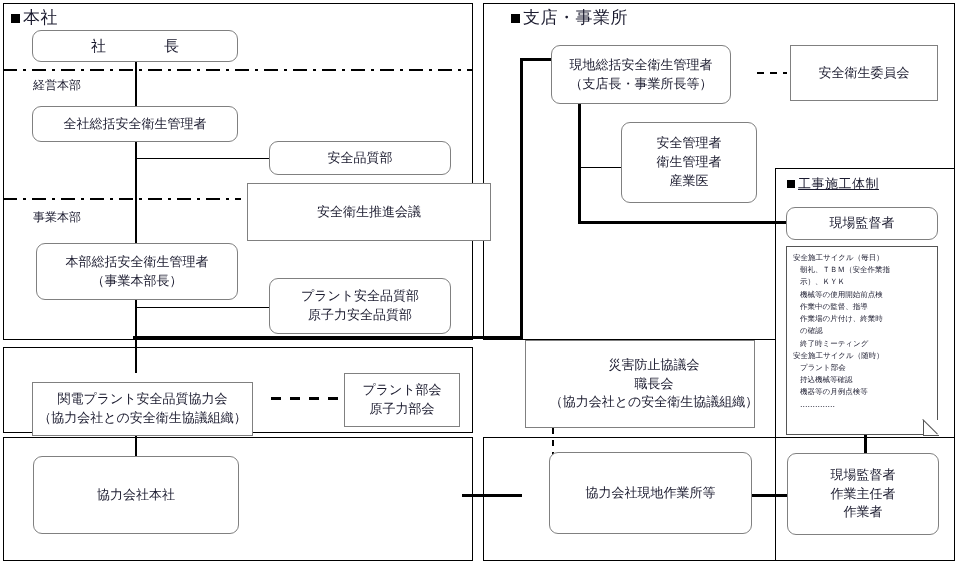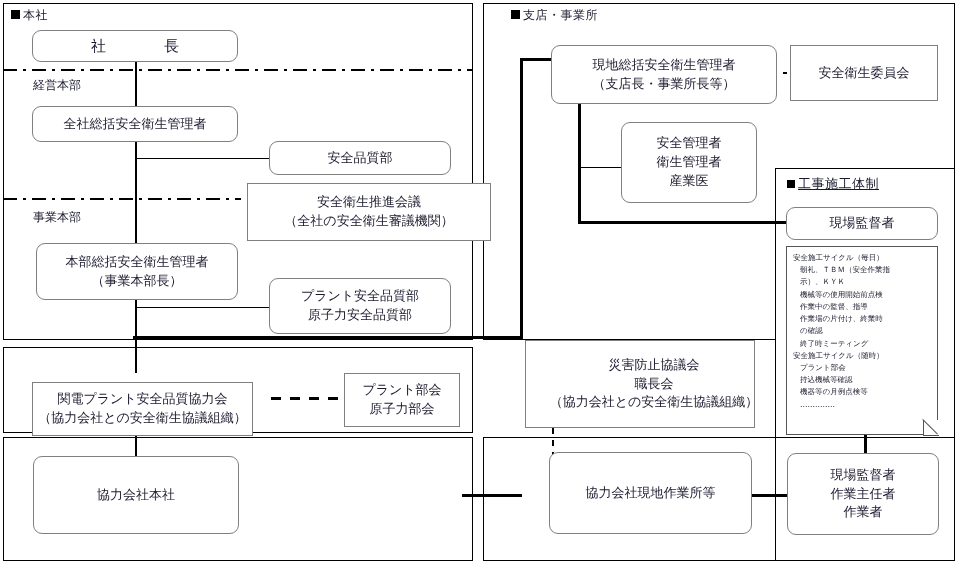--- a/index.html
+++ b/index.html
@@ -18,21 +18,21 @@
 
   
   .panel{
     position:absolute;
     box-sizing:border-box;
     border:1px solid #000;
     background:transparent;
   }
   .panel-title{
     position:absolute;
-    font-size:12px;
+    font-size:17px;
     line-height:1;
     letter-spacing:0.5px;
     color:#1a1a2e;
     white-space:nowrap;
   }
   .panel-title .sq{
     display:inline-block;
     width:9px;height:9px;
     background:#000;
     margin-right:3px;
@@ -220,21 +220,20 @@
   <div class="node round" style="left:32px;top:106px;width:206px;height:36px;">
     <span class="ln">全社総括安全衛生管理者</span>
   </div>
 
   <div class="node round" style="left:269px;top:141px;width:182px;height:34px;">
     <span class="ln">安全品質部</span>
   </div>
 
   <div class="node" style="left:247px;top:183px;width:244px;height:58px;">
     <span class="ln">安全衛生推進会議</span>
-    <span class="ln">（全社の安全衛生審議機関）</span>
   </div>
 
   <div class="node round" style="left:36px;top:243px;width:202px;height:57px;">
     <span class="ln">本部総括安全衛生管理者</span>
     <span class="ln">（事業本部長）</span>
   </div>
 
   <div class="node round" style="left:269px;top:278px;width:182px;height:56px;">
     <span class="ln">プラント安全品質部</span>
     <span class="ln">原子力安全品質部</span>
@@ -266,21 +265,21 @@
   <div class="dash-h small" style="left:757px;top:72px;width:30px;"></div>
 
   <div class="dash-v" style="left:552px;top:340px;height:30px;"></div>
   <div class="dash-v" style="left:552px;top:428px;height:28px;"></div>
 
   <div class="ln-h thick" style="left:462px;top:494px;width:60px;"></div>
   <div class="ln-h thick" style="left:752px;top:494px;width:58px;"></div>
 
   <div class="ln-v thick" style="left:864px;top:434px;height:22px;"></div>
 
-  <div class="node round" style="left:551px;top:45px;width:226px;height:59px;">
+  <div class="node round" style="left:551px;top:45px;width:180px;height:59px;">
     <span class="ln">現地総括安全衛生管理者</span>
     <span class="ln">（支店長・事業所長等）</span>
   </div>
 
   <div class="node" style="left:790px;top:45px;width:148px;height:56px;">
     <span class="ln">安全衛生委員会</span>
   </div>
 
   <div class="node round" style="left:621px;top:122px;width:136px;height:81px;">
     <span class="ln">安全管理者</span>

